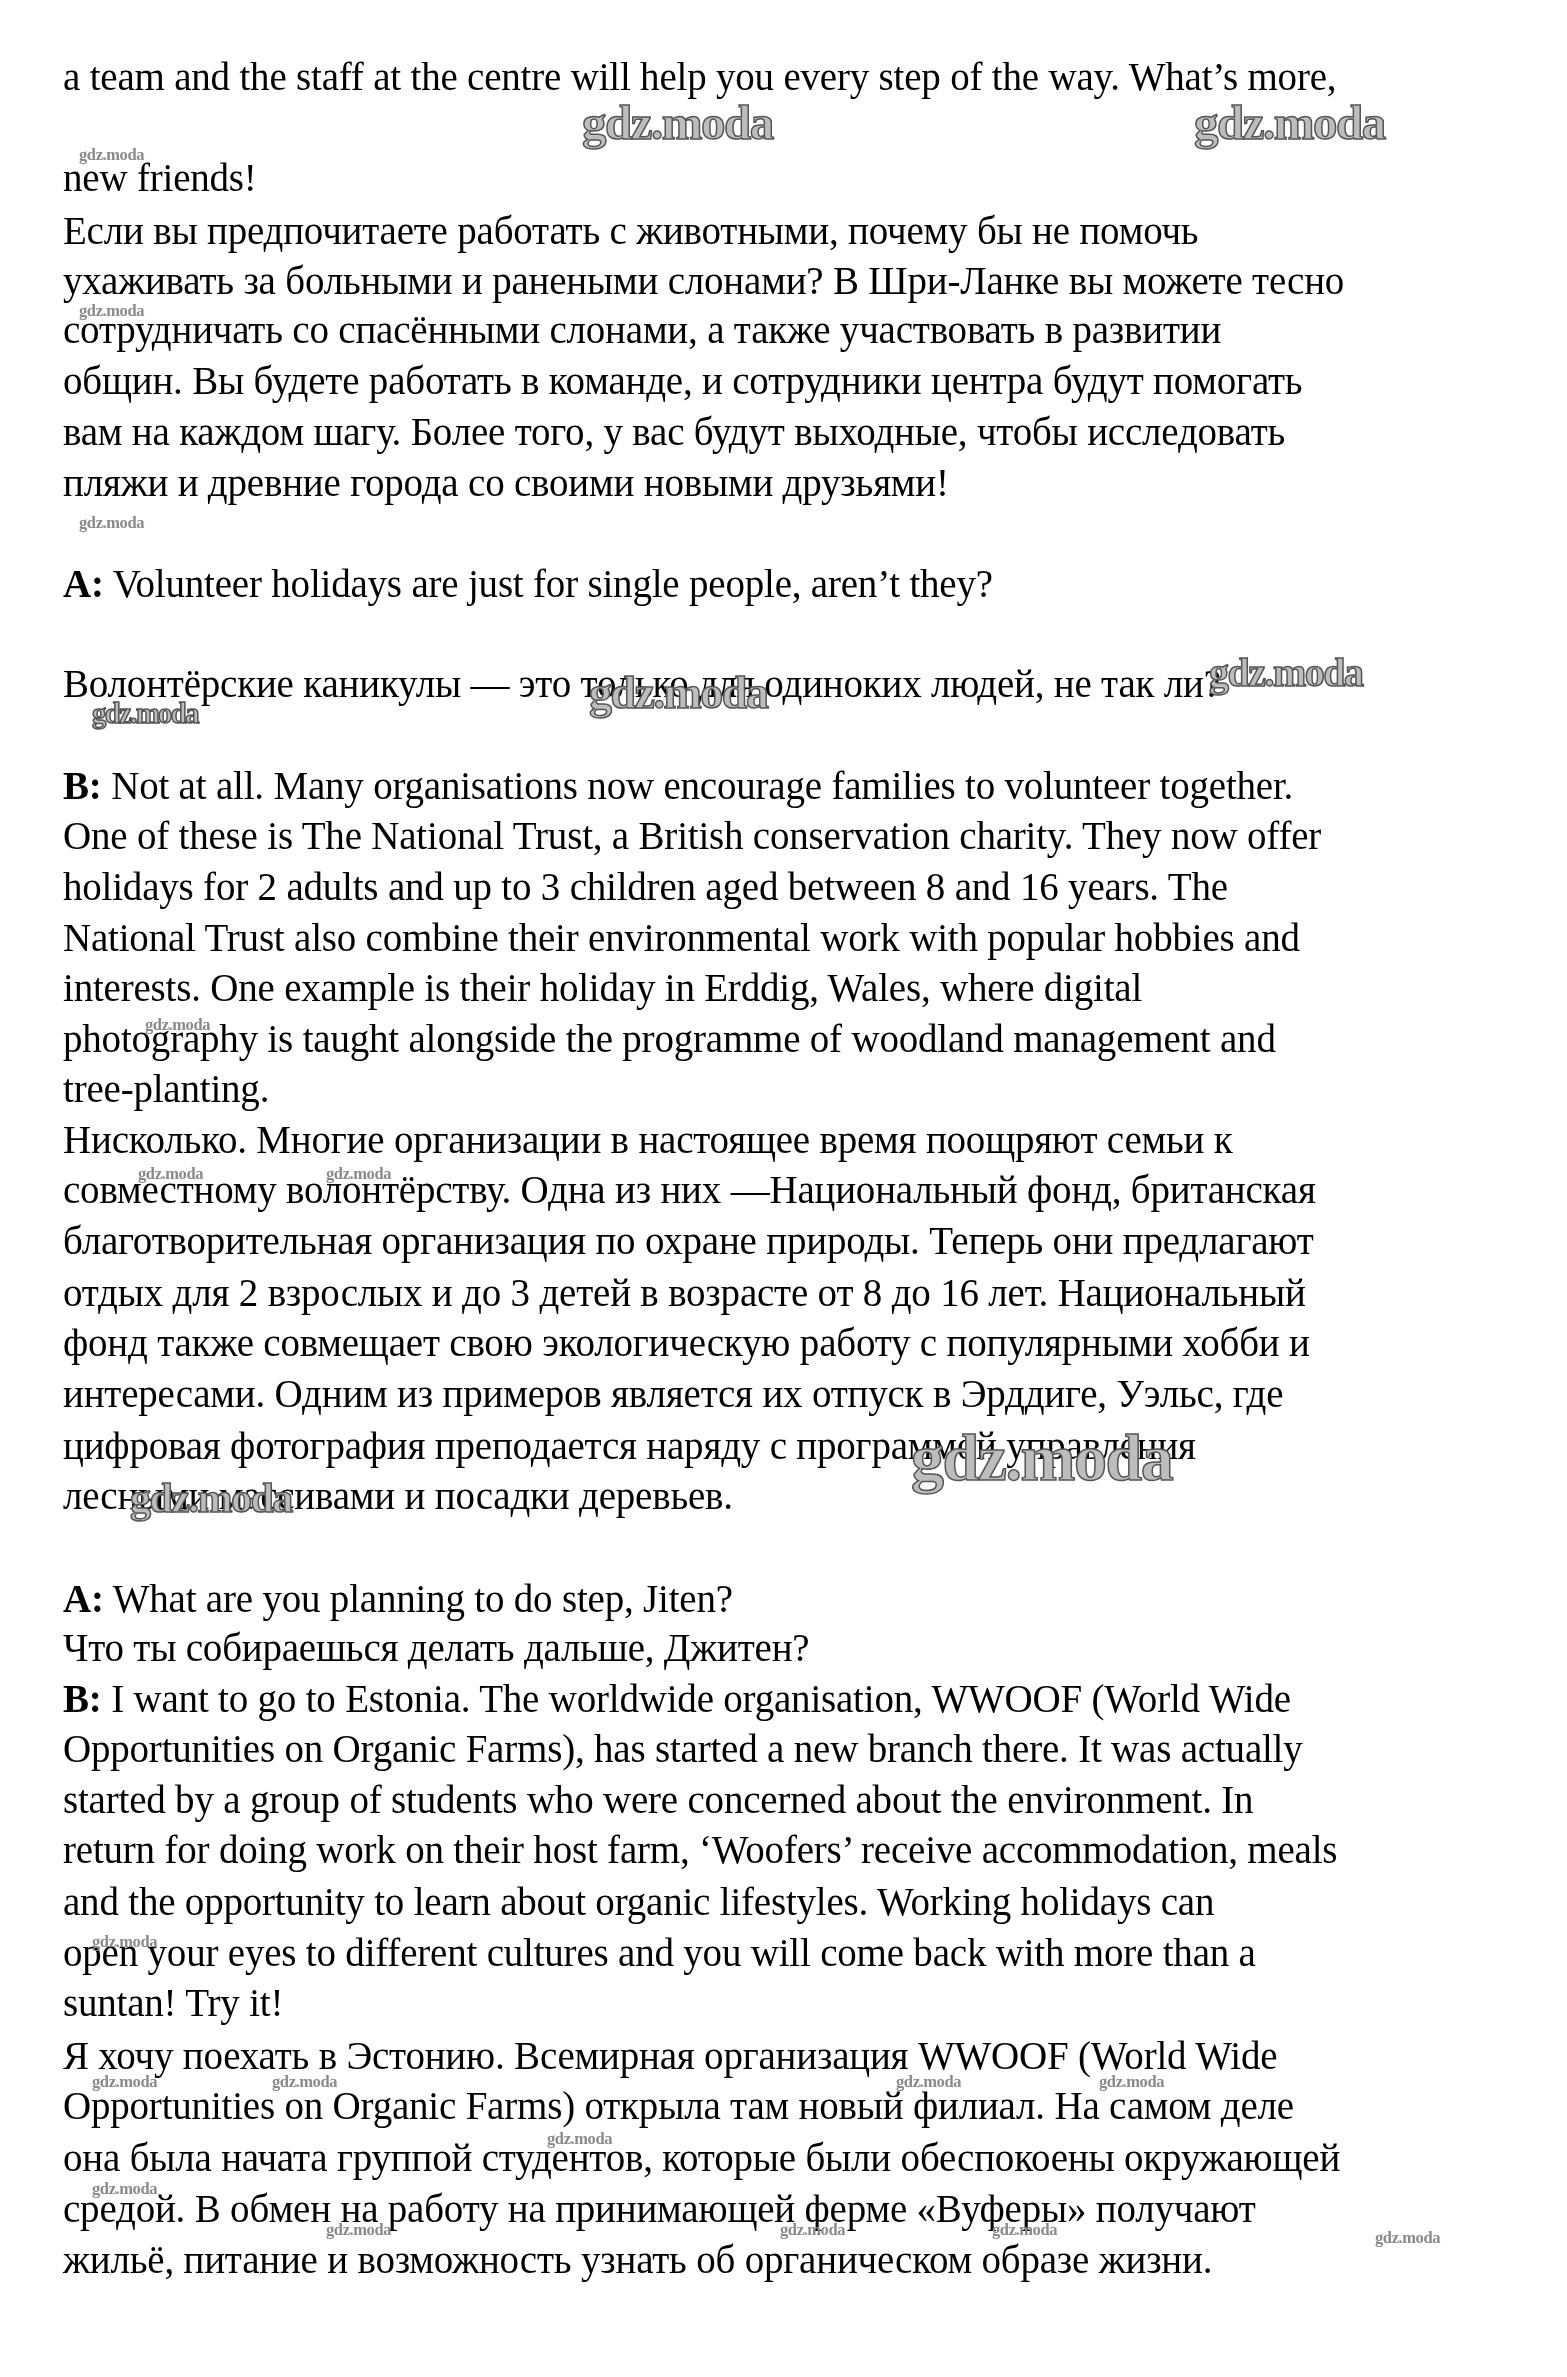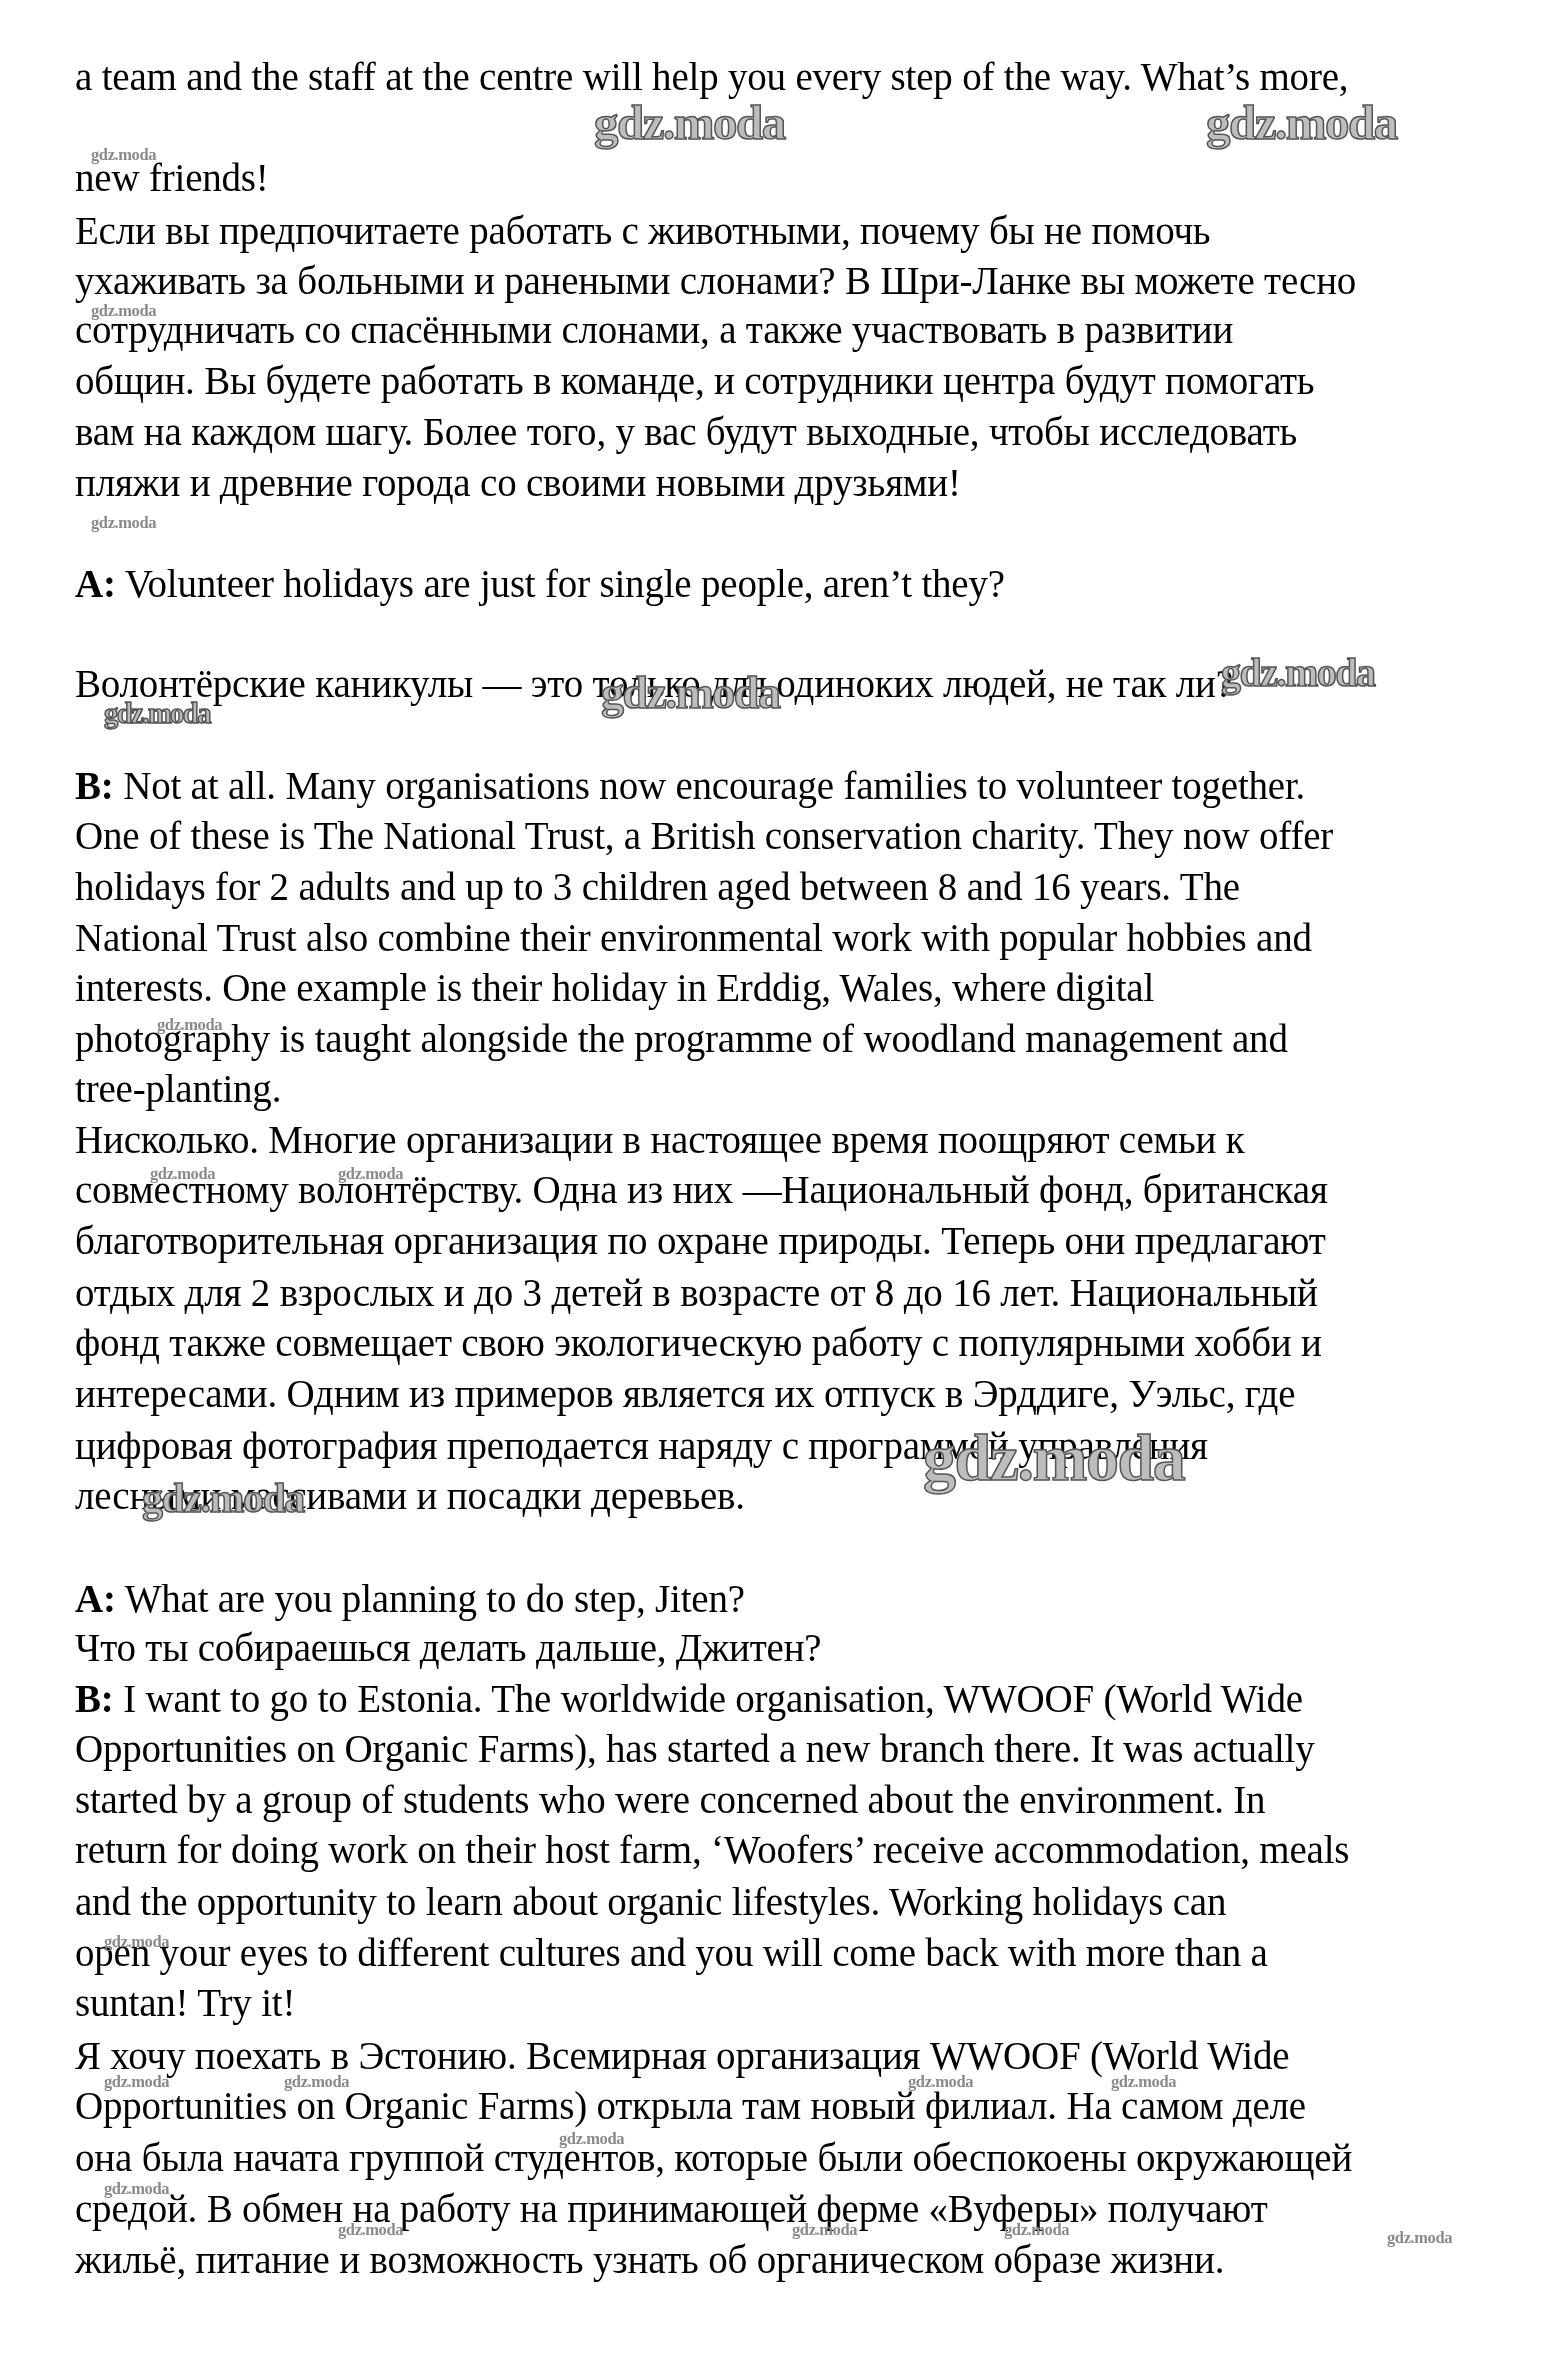--- a/index.html
+++ b/index.html
@@ -1,17 +1,17 @@
 <!DOCTYPE html>
 <html style="font-size:12px"><head>
 <meta charset="utf-8">
 <style>
   html, body { margin:0; padding:0; background:#ffffff; }
   body { width:1568px; height:2377px; position:relative; overflow:hidden; }
-  .page { position:absolute; left:12px; top:0; width:1308px; height:2377px; background:#fff; }
+  .page { position:absolute; left:0; top:0; width:1308px; height:2377px; background:#fff; }
   .line {
     position:absolute; left:63px; white-space:nowrap;
     font-family:"Liberation Serif", serif; font-size:39px; line-height:45px;
     color:#000; letter-spacing:-0.2px;
   }
   .line b { font-weight:bold; }
   .wm-big {
     position:absolute; font-family:"Liberation Serif", serif; font-weight:bold;
     color:#bdbdbd; -webkit-text-stroke:1.5px #555; letter-spacing:-1.5px; white-space:nowrap;
   }

